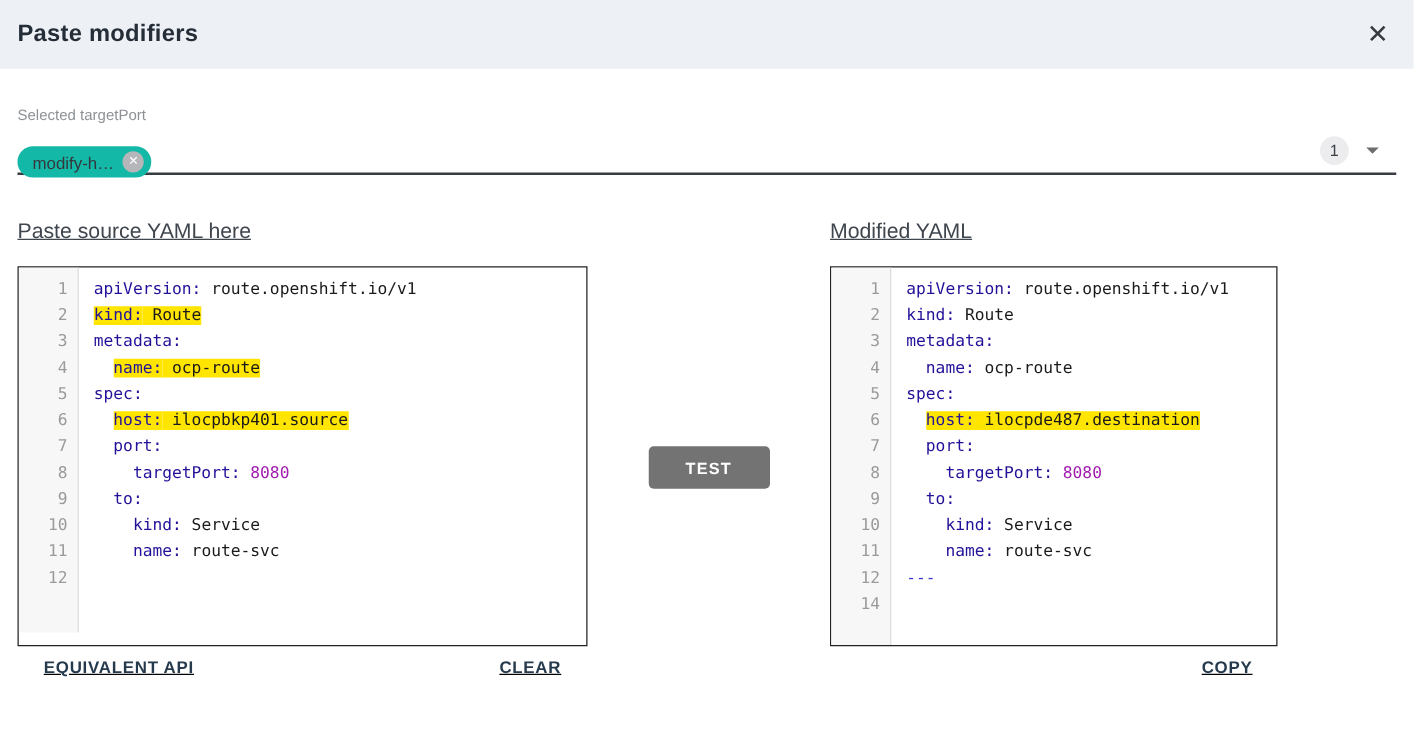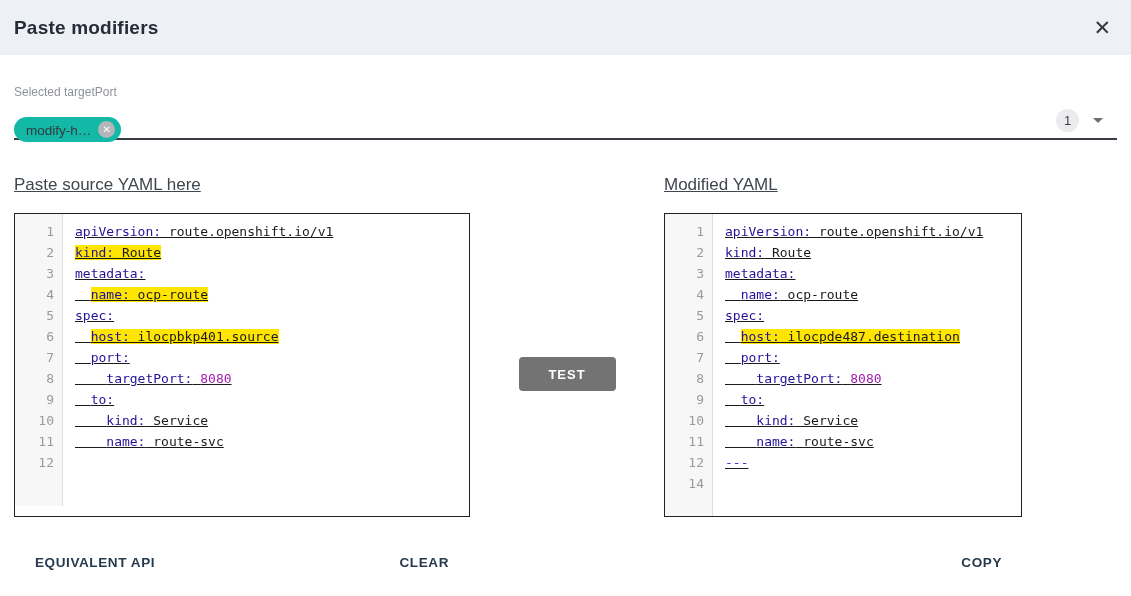--- a/index.html
+++ b/index.html
@@ -36,33 +36,33 @@
   .panel-mid   { width: 194px; display: flex; justify-content: center; }
   .panel-right { width: 358px; }
   .panel-heading { font-size: 17px; color: #40464e; text-decoration: underline; }
 
   .editor { margin-top: 18px; height: 304px; border: 1px solid #202225;
     background: #ffffff; display: flex; overflow: hidden;
     font-family: "DejaVu Sans Mono", monospace; font-size: 13px; line-height: 21px; }
   .gutter { width: 48px; background: #f7f7f7; border-right: 1px solid #dddddd;
     color: #9a9a9a; text-align: right; padding: 7px 8px 0 0; flex-shrink: 0;
     align-self: flex-start; }
-  .code { padding: 7px 0 0 12px; white-space: pre; color: #1a1a1a; flex: 1; cursor: text; text-decoration: underline; }
+  .code { padding: 7px 0 0 12px; white-space: pre; color: #1a1a1a; flex: 1; cursor: text; }
   .code .ln { height: 21px; }
   .cm-key { color: #221199; }
   .cm-num { color: #a21caf; }
   .cm-def { color: #3a3acc; }
   .hl { background: #ffe500; }
 
   .test-btn { margin-top: 182px; width: 97px; height: 34px; background: #737373;
     color: #ffffff; border: none; border-radius: 4px; font-size: 13px; font-weight: 700;
     letter-spacing: 1px; cursor: pointer; font-family: inherit; align-self: flex-start; }
 
-  .actions { display: flex; justify-content: space-between; margin-top: 38px;
-    padding: 0 21px; }
+  .actions { display: flex; justify-content: space-between; margin-top: 9px;
+    padding: 0 21px; text-decoration: underline; }
   .actions.right { justify-content: flex-end; padding: 0 20px; }
   .link-btn { font-size: 13.5px; font-weight: 700; letter-spacing: .6px;
     color: #263a4d; background: none; border: none; cursor: pointer;
     font-family: inherit; text-transform: uppercase; padding: 0; }
 </style>
 </head>
 <body>
 
 <div>
 

